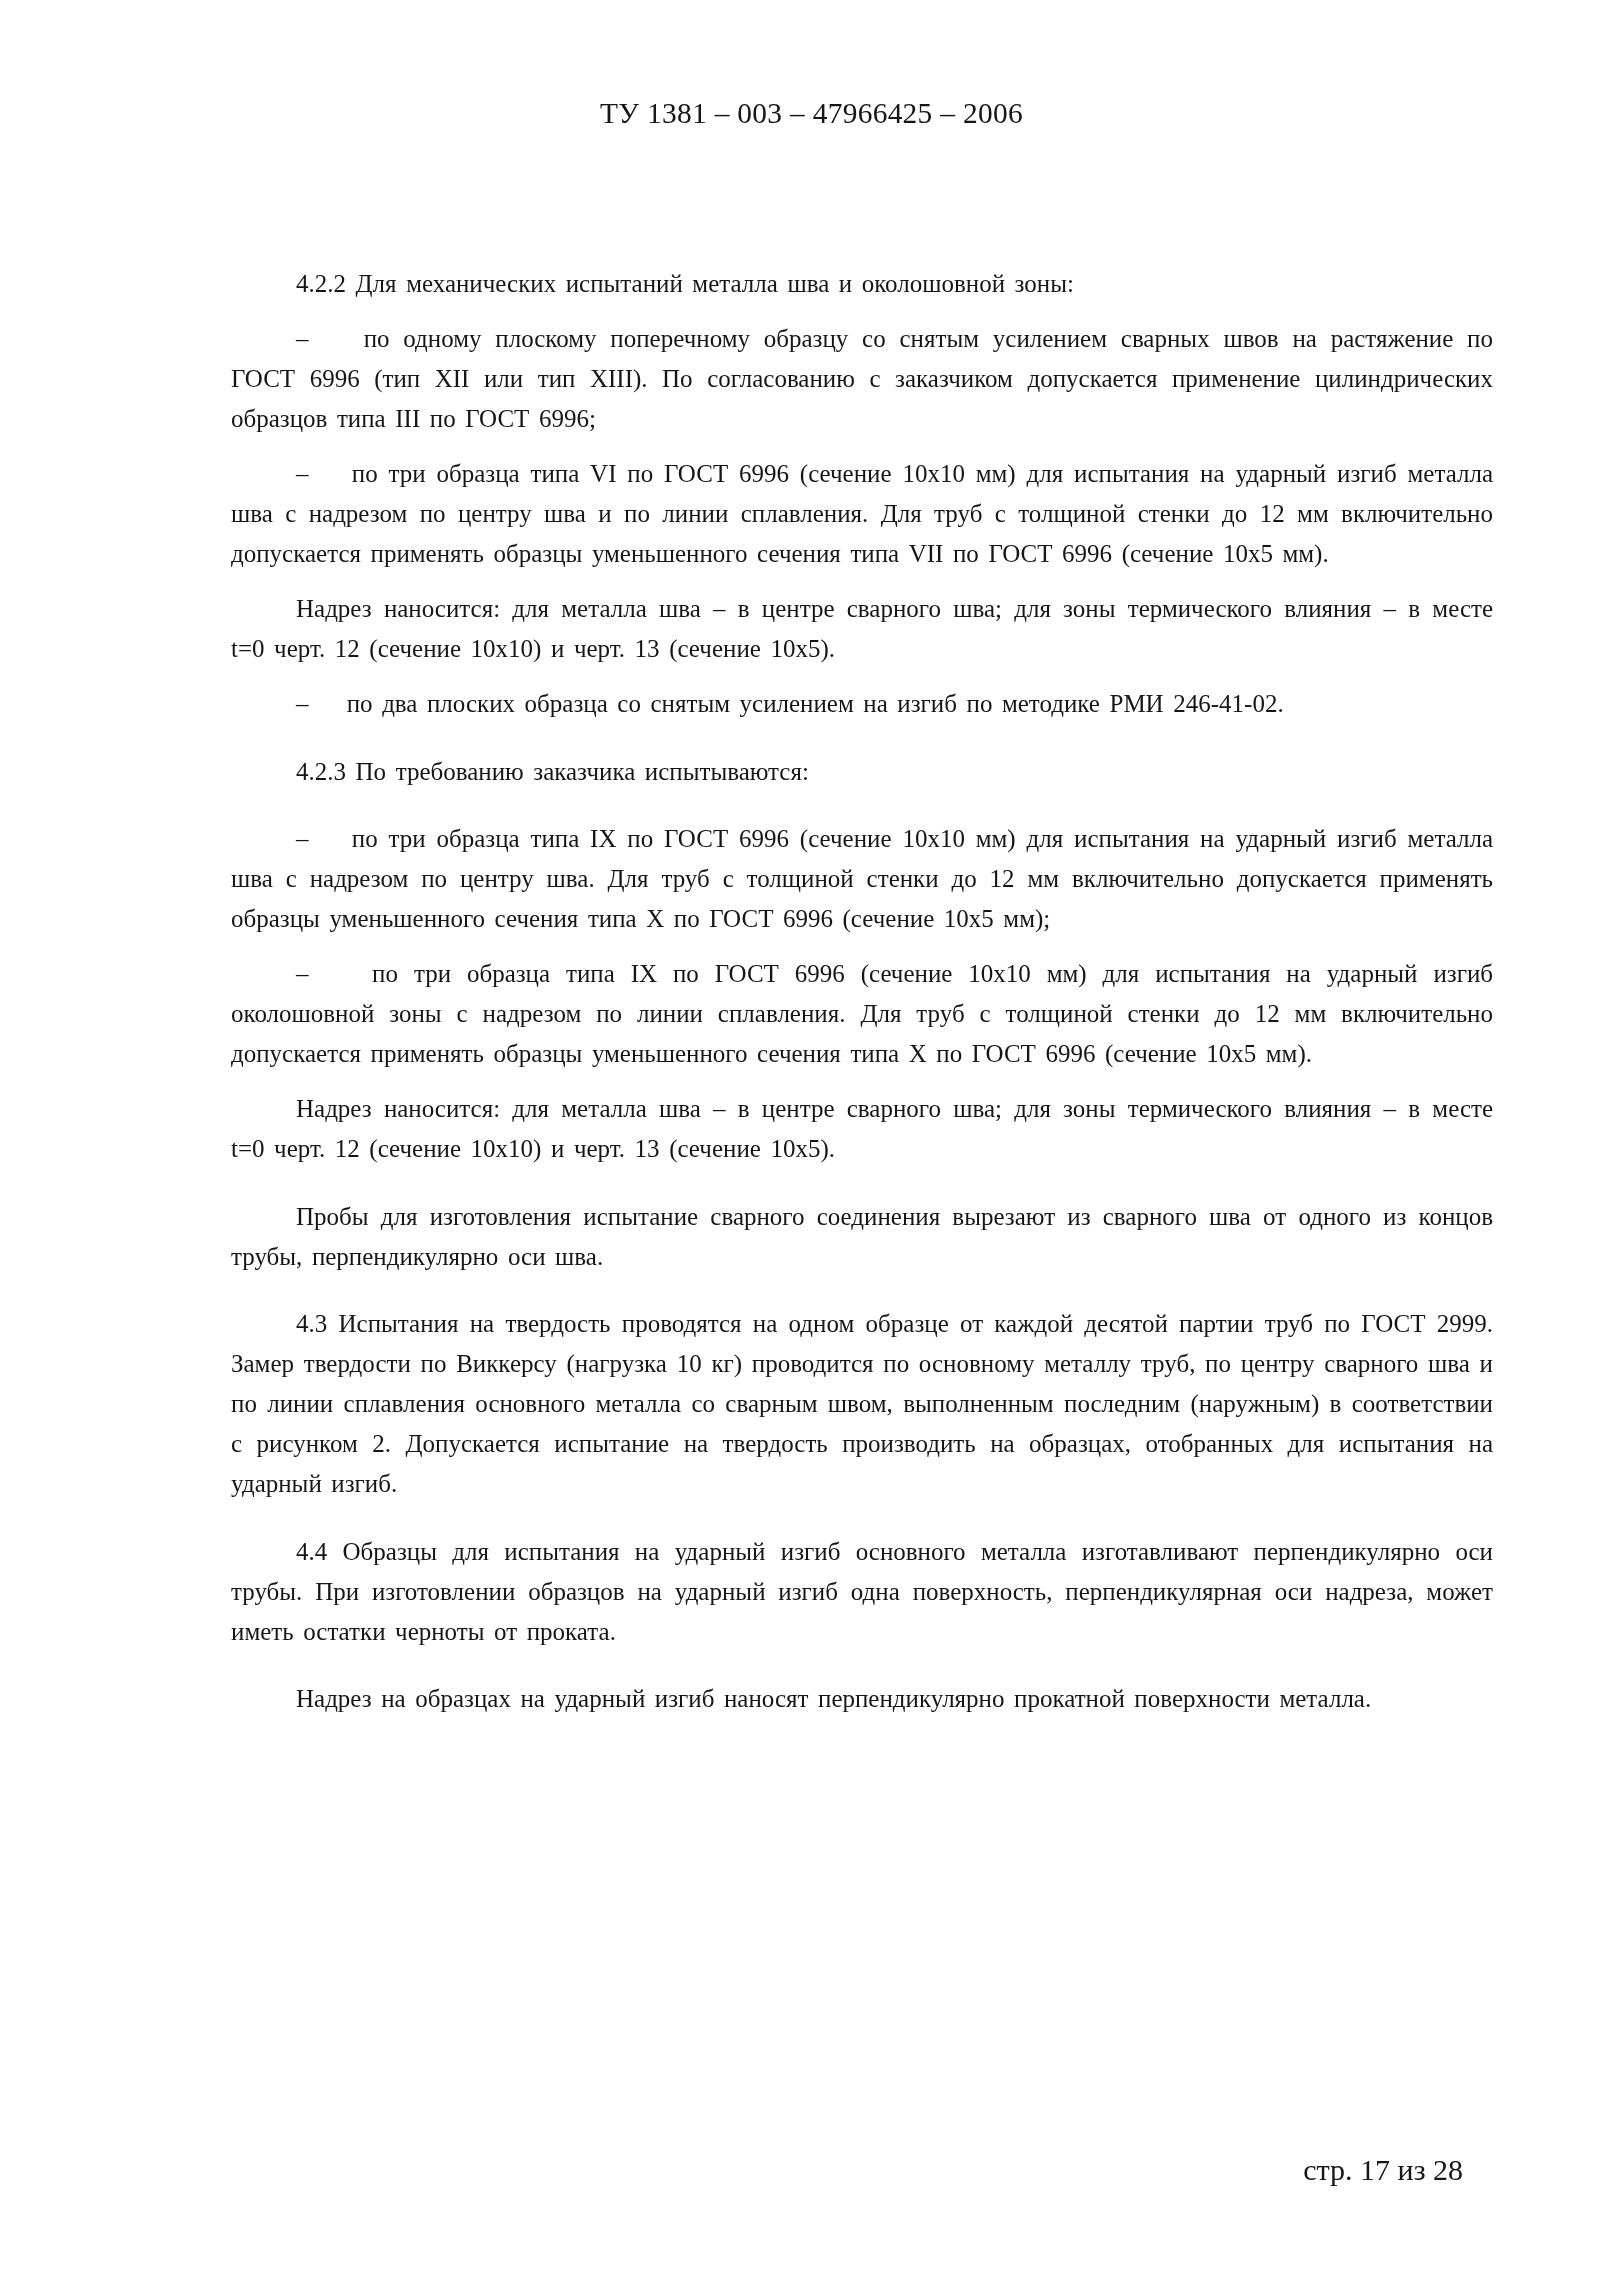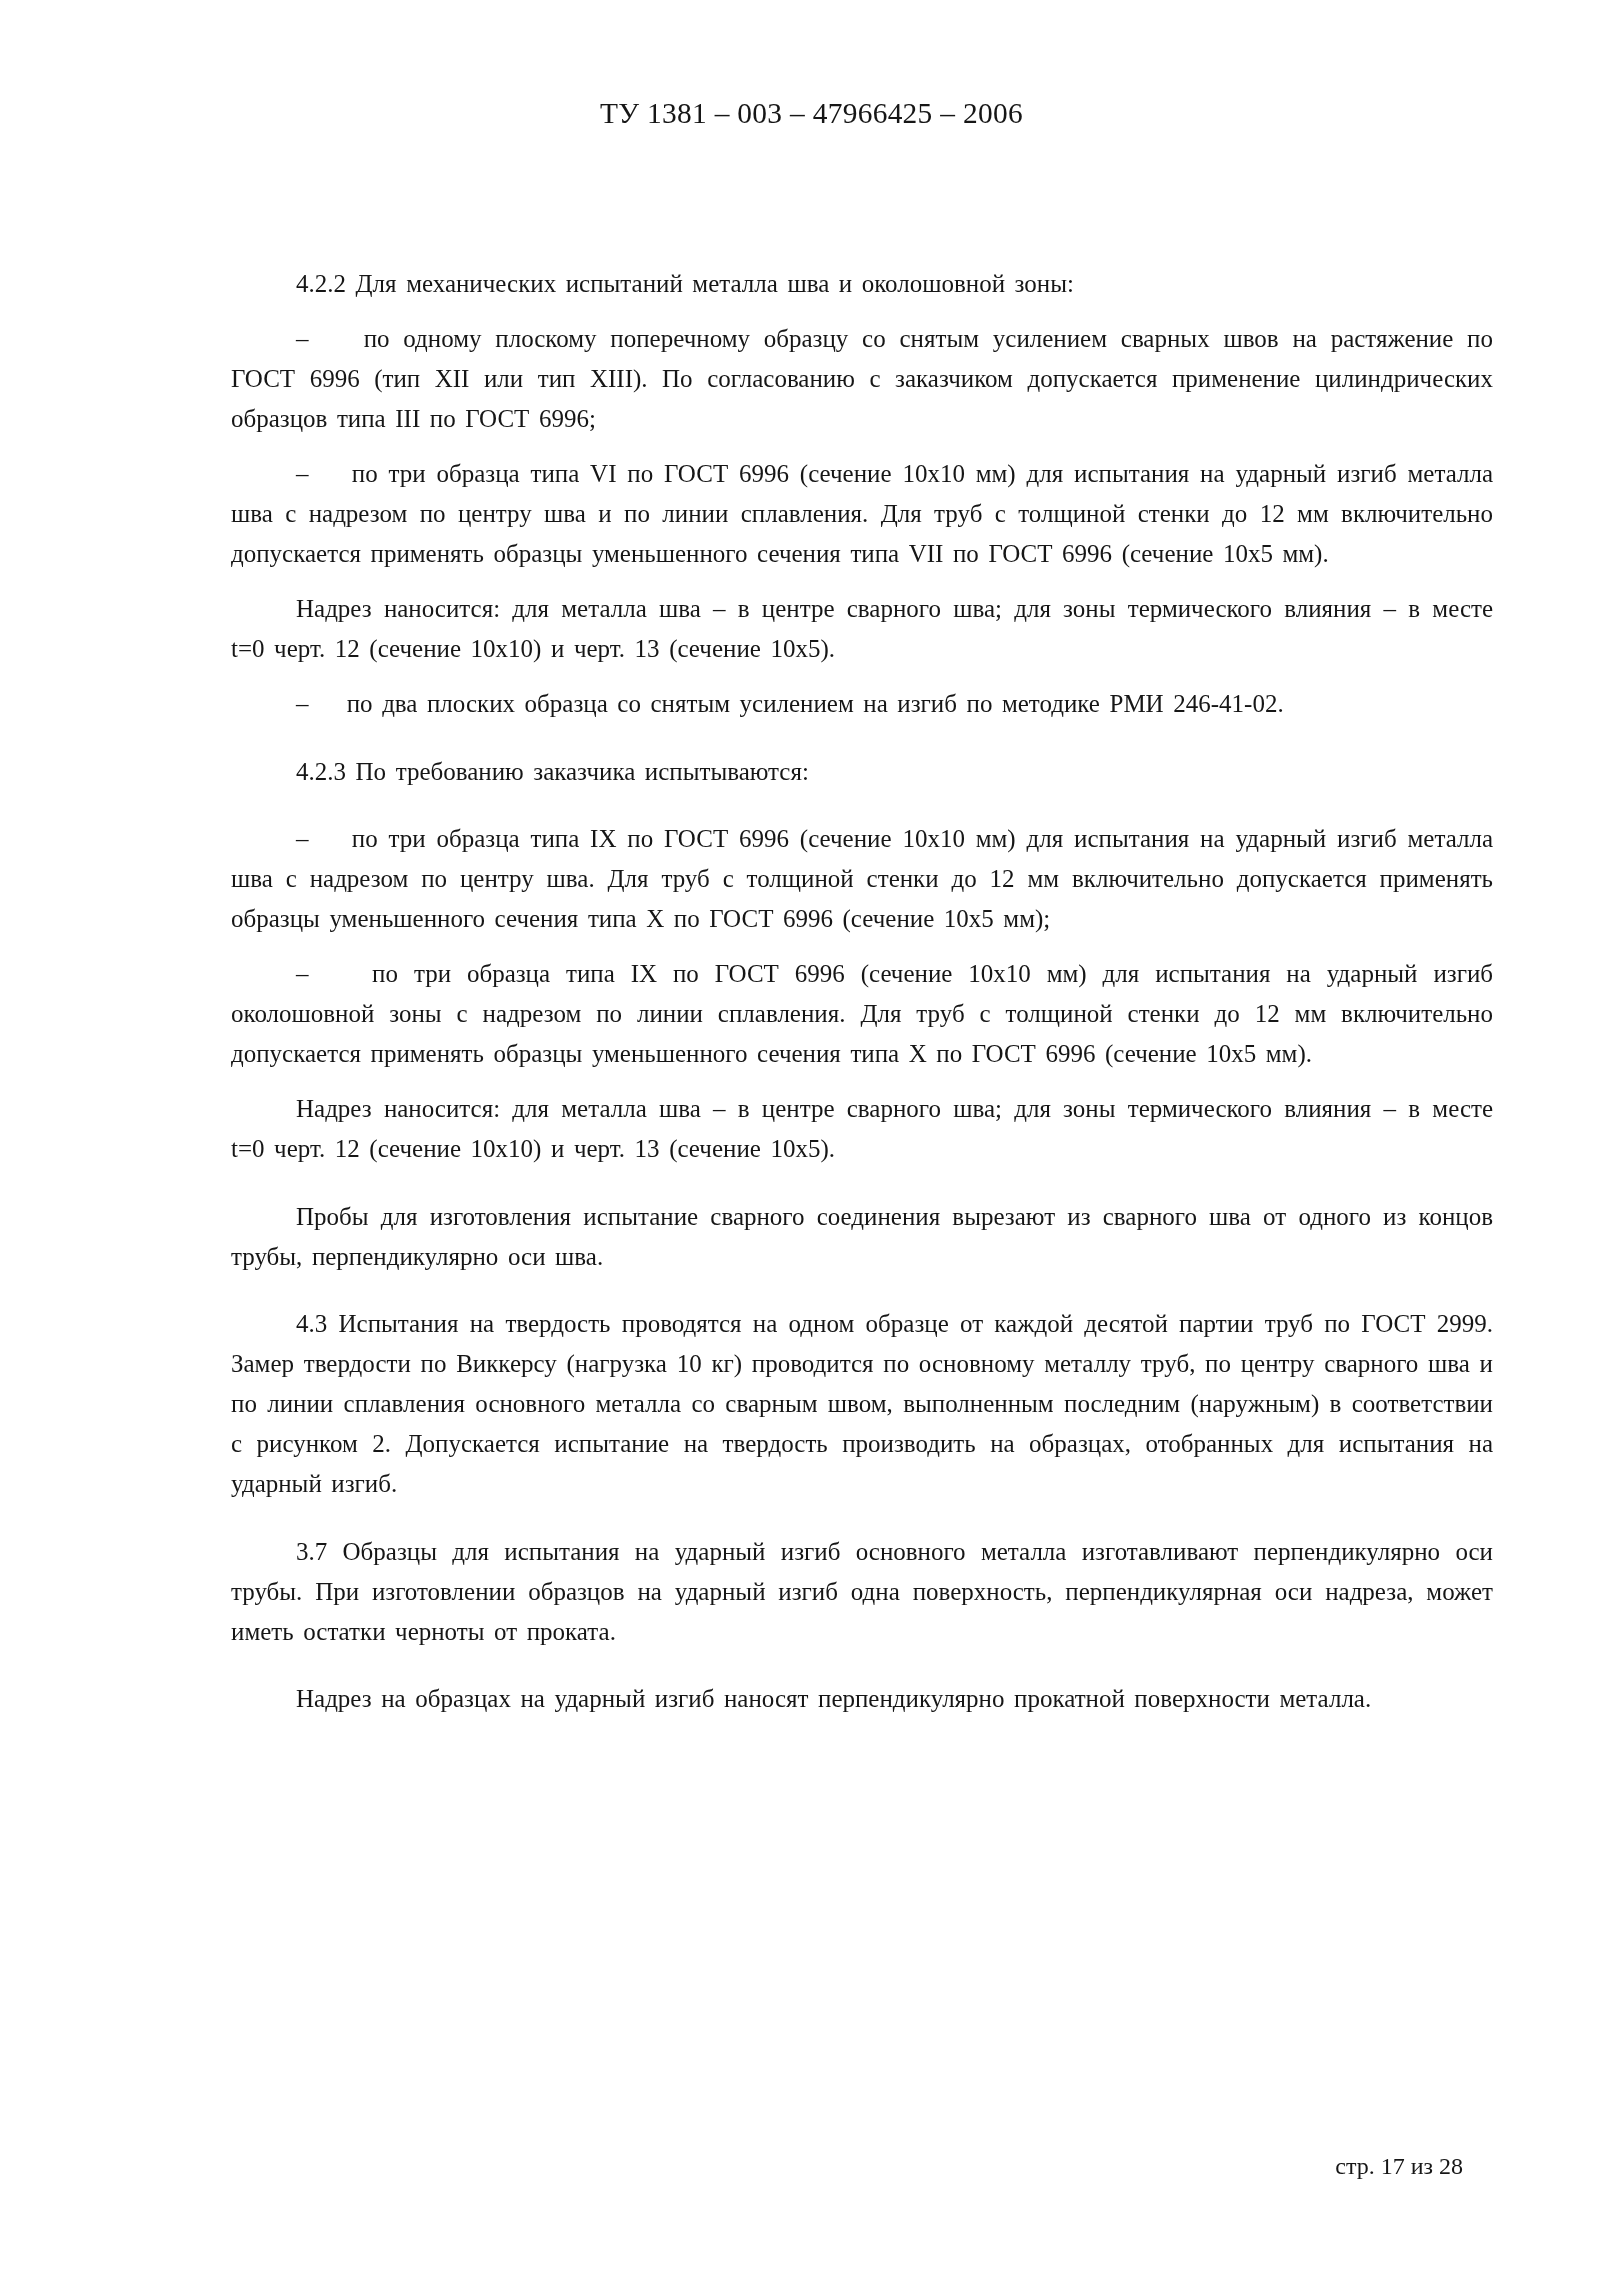--- a/index.html
+++ b/index.html
@@ -42,40 +42,40 @@
     text-indent: 65px;
     word-spacing: 3.3px;
   }
   p.para.gap { margin-top: 27.5px; }
   .doc-footer {
     position: absolute;
     top: 2153px;
     left: 216px;
     width: 1247px;
     text-align: right;
-    font-size: 24px;
+    font-size: 30px;
   }
 </style>
 </head>
 <body>
 
 <div class="page">
   <div class="doc-header">ТУ 1381 – 003 – 47966425 – 2006</div>
 
   <div class="doc-body" id="paragraphs">
       <p class="para">4.2.2 Для механических испытаний металла шва и околошовной зоны:</p>
       <p class="para">–&nbsp;&nbsp;&nbsp;&nbsp;по одному плоскому поперечному образцу со снятым усилением сварных швов на растяжение по ГОСТ 6996 (тип XII или тип XIII). По согласованию с заказчиком допускается применение цилиндрических образцов типа III по ГОСТ 6996;</p>
       <p class="para">–&nbsp;&nbsp;&nbsp;&nbsp;по три образца типа VI по ГОСТ 6996 (сечение 10х10 мм) для испытания на ударный изгиб металла шва с надрезом по центру шва и по линии сплавления. Для труб с толщиной стенки до 12 мм включительно допускается применять образцы уменьшенного сечения типа VII по ГОСТ 6996 (сечение 10х5 мм).</p>
       <p class="para">Надрез наносится: для металла шва – в центре сварного шва; для зоны термического влияния – в месте t=0 черт. 12 (сечение 10х10) и черт. 13 (сечение 10х5).</p>
       <p class="para">–&nbsp;&nbsp;&nbsp;&nbsp;по два плоских образца со снятым усилением на изгиб по методике РМИ 246-41-02.</p>
       <p class="para gap">4.2.3 По требованию заказчика испытываются:</p>
       <p class="para gap">–&nbsp;&nbsp;&nbsp;&nbsp;по три образца типа IX по ГОСТ 6996 (сечение 10х10 мм) для испытания на ударный изгиб металла шва с надрезом по центру шва. Для труб с толщиной стенки до 12 мм включительно допускается применять образцы уменьшенного сечения типа X по ГОСТ 6996 (сечение 10х5 мм);</p>
       <p class="para">–&nbsp;&nbsp;&nbsp;&nbsp;по три образца типа IX по ГОСТ 6996 (сечение 10х10 мм) для испытания на ударный изгиб околошовной зоны с надрезом по линии сплавления. Для труб с толщиной стенки до 12 мм включительно допускается применять образцы уменьшенного сечения типа X по ГОСТ 6996 (сечение 10х5 мм).</p>
       <p class="para">Надрез наносится: для металла шва – в центре сварного шва; для зоны термического влияния – в месте t=0 черт. 12 (сечение 10х10) и черт. 13 (сечение 10х5).</p>
       <p class="para gap">Пробы для изготовления испытание сварного соединения вырезают из сварного шва от одного из концов трубы, перпендикулярно оси шва.</p>
       <p class="para gap">4.3 Испытания на твердость проводятся на одном образце от каждой десятой партии труб по ГОСТ 2999. Замер твердости по Виккерсу (нагрузка 10 кг) проводится по основному металлу труб, по центру сварного шва и по линии сплавления основного металла со сварным швом, выполненным последним (наружным) в соответствии с рисунком 2. Допускается испытание на твердость производить на образцах, отобранных для испытания на ударный изгиб.</p>
-      <p class="para gap">3.7 Образцы для испытания на ударный изгиб основного металла изготавливают перпендикулярно оси трубы. При изготовлении образцов на ударный изгиб одна поверхность, перпендикулярная оси надреза, может иметь остатки черноты от проката.</p>
+      <p class="para gap">4.4 Образцы для испытания на ударный изгиб основного металла изготавливают перпендикулярно оси трубы. При изготовлении образцов на ударный изгиб одна поверхность, перпендикулярная оси надреза, может иметь остатки черноты от проката.</p>
       <p class="para gap">Надрез на образцах на ударный изгиб наносят перпендикулярно прокатной поверхности металла.</p>
     </div>
 
   <div class="doc-footer">стр. 17 из 28</div>
 </div>
 
 
 </body></html>

